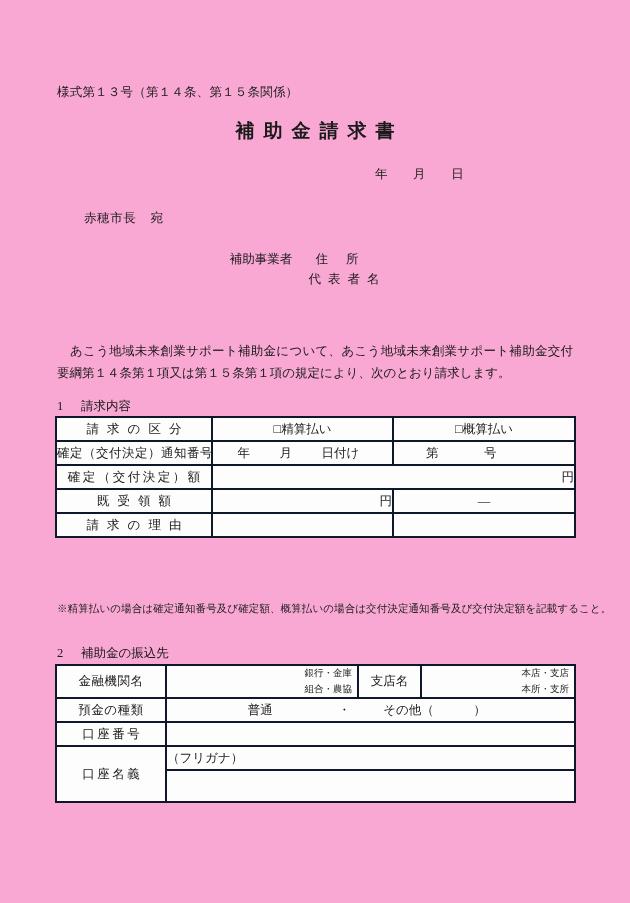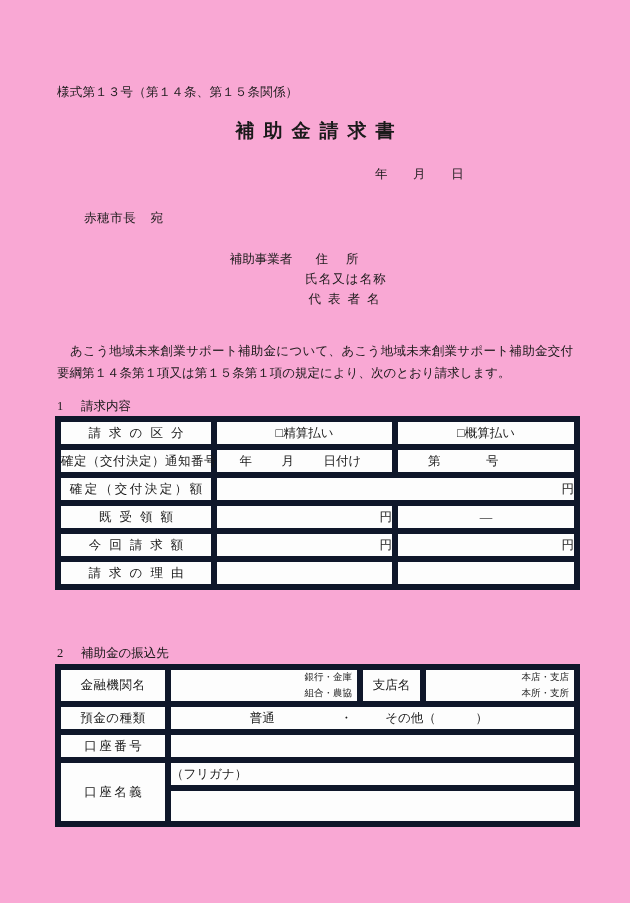--- a/index.html
+++ b/index.html
@@ -105,21 +105,21 @@
 
   
   table.form {
     position: absolute;
     border-collapse: collapse;
     font-size: 12.5px;
     background: #fdfdfd;
     table-layout: fixed;
   }
   table.form td {
-    border: 6px solid #0f172a;
+    border: 2px solid #0f172a;
     padding: 0;
     vertical-align: middle;
     height: 22px;
   }
   .lbl {
     text-align: center;
     white-space: nowrap;
   }
   .lbl .sp {
     display: inline-block;
@@ -195,23 +195,20 @@
 
   <div class="addressee">
     <span>赤穂市長</span><span class="suffix">宛</span>
   </div>
 
   <div class="applicant">
     <span class="row">
       <span class="lead">補助事業者</span><span class="fld sp1">住所</span>
     </span>
     <span class="row">
-      <span class="lead"></span><span class="fld sp2">氏名又は名称</span>
-    </span>
-    <span class="row">
       <span class="lead"></span><span class="fld sp3">代表者名</span>
     </span>
   </div>
 
   <div class="body-text">あこう地域未来創業サポート補助金について、あこう地域未来創業サポート補助金交付要綱第１４条第１項又は第１５条第１項の規定により、次のとおり請求します。</div>
 
   <div class="sec-head" id="sec1-head">
     <span class="num">1</span><span>請求内容</span>
   </div>
 
@@ -247,36 +244,30 @@
         <td class="rgt" colspan="2">円</td>
       </tr>
       <tr>
         <td class="lbl">
           <span class="sp">既受領額</span>
         </td>
         <td class="rgt">円</td>
         <td class="ctr">―</td>
       </tr>
       <tr>
-        <td class="lbl">
-          <span class="sp">今回請求額</span>
-        </td>
-        <td class="rgt">円</td>
-        <td class="rgt">円</td>
-      </tr>
-      <tr>
         <td class="lbl tall">
           <span class="sp">請求の理由</span>
         </td>
         <td class="tall lft"></td>
         <td class="tall lft"></td>
       </tr>
     </tbody>
   </table>
 
+  <div class="footnote">※精算払いの場合は確定通知番号及び確定額、概算払いの場合は交付決定通知番号及び交付決定額を記載すること。</div>
 
   <div class="sec-head" id="sec2-head">
     <span class="num">2</span><span>補助金の振込先</span>
   </div>
 
   <table class="form" id="table2">
     <colgroup>
       <col style="width:110px">
         <col style="width:192px">
         <col style="width:63px">

